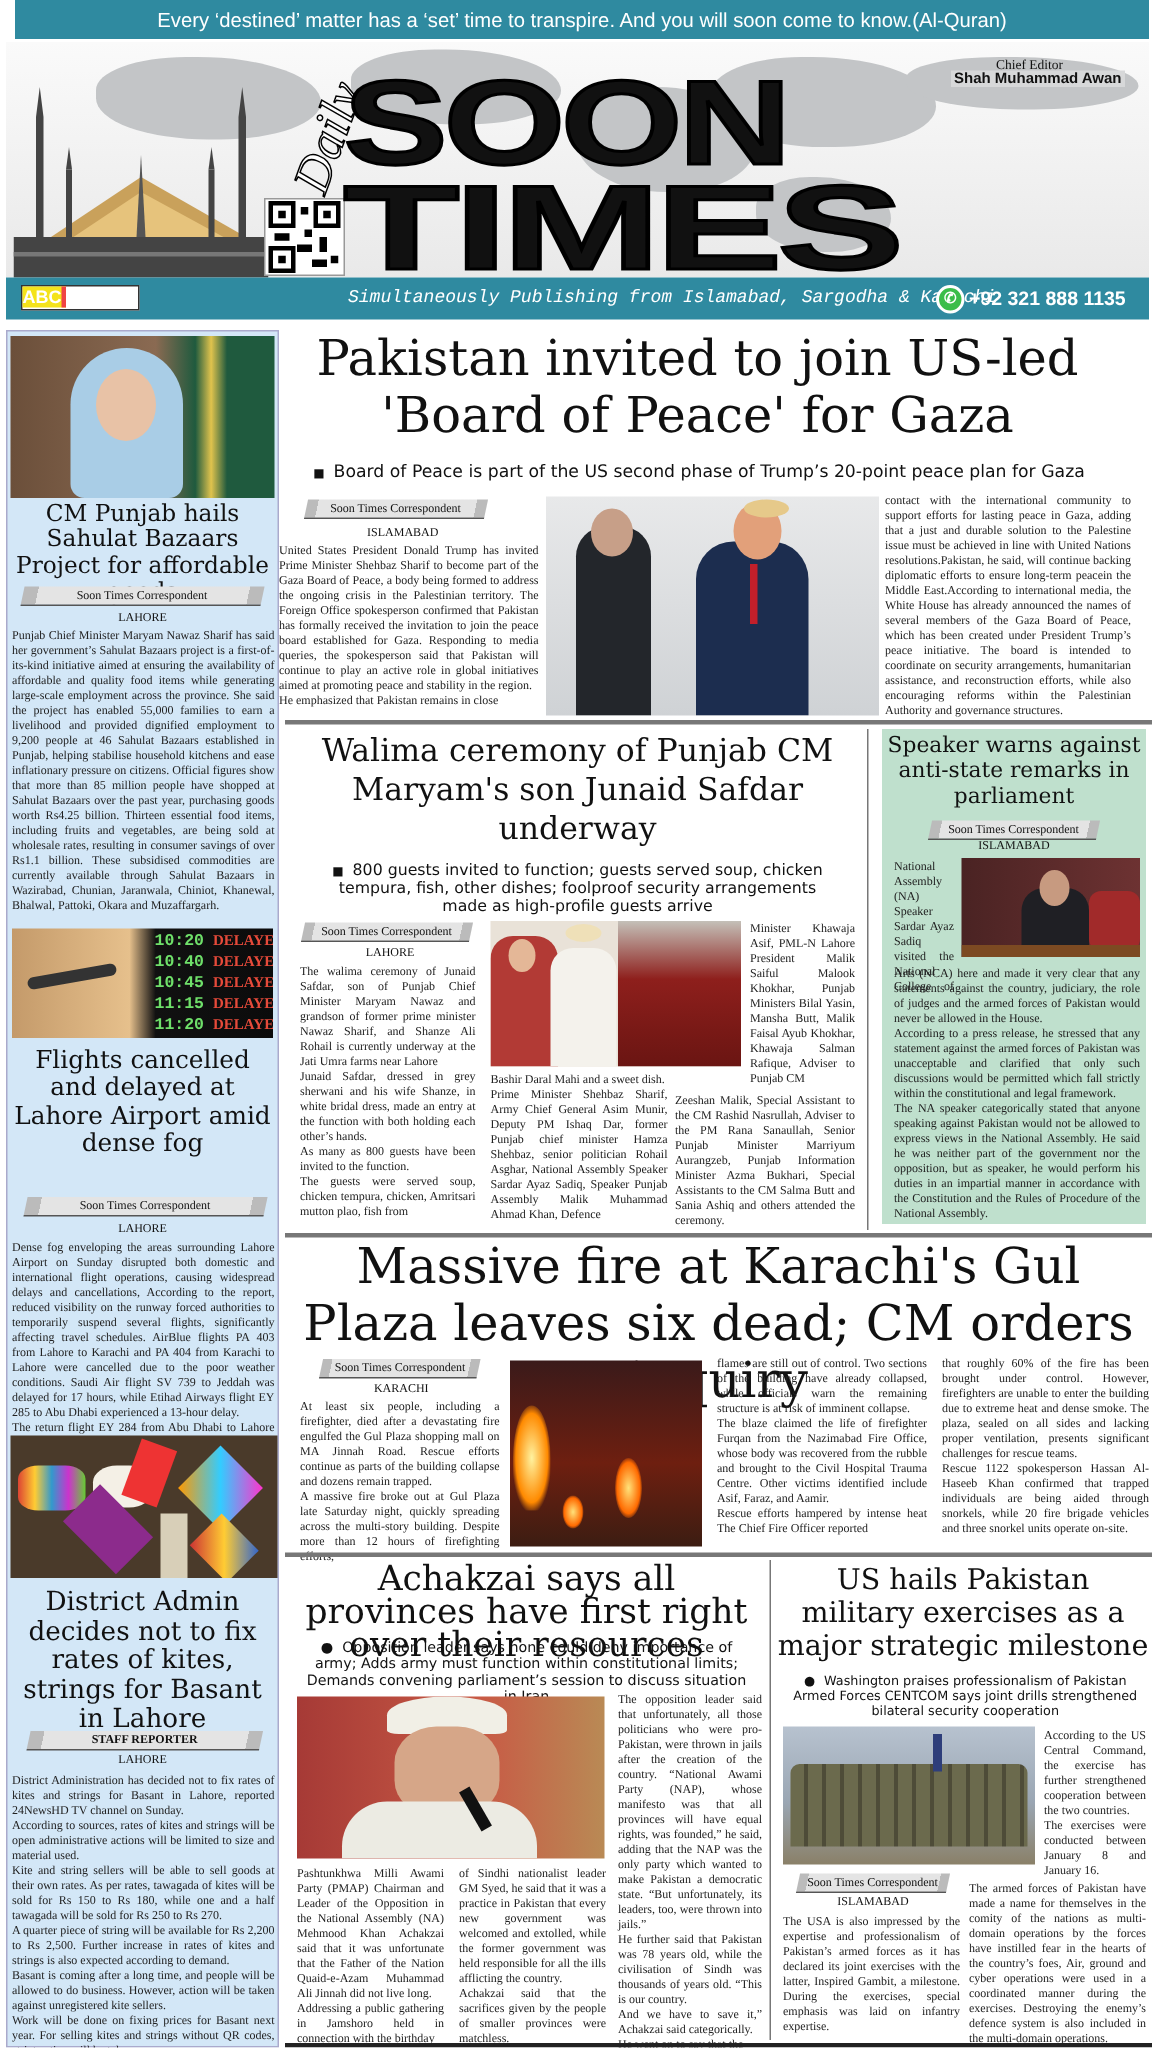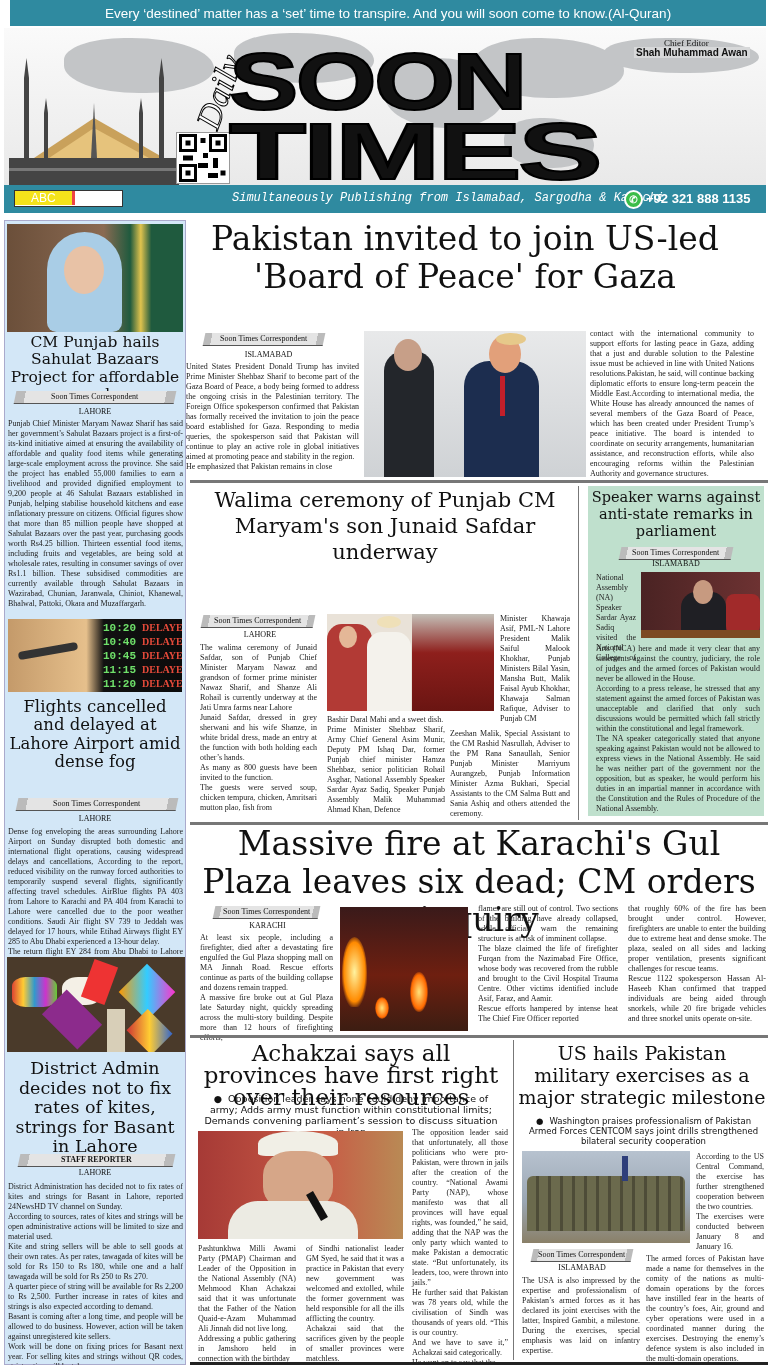--- a/index.html
+++ b/index.html
@@ -12,21 +12,21 @@
 .qr{left:172px;top:104px;width:54px;height:52px;background:#fff;border:1px solid #999}
 .daily{left:178px;top:45px;font-family:"Liberation Serif",serif;font-style:italic;font-size:34px;transform:rotate(-70deg);color:#111;-webkit-text-stroke:1px #000;color:#fff}
 .soon{left:225px;top:18px;font-family:"Liberation Sans",sans-serif;font-weight:900;font-size:80px;letter-spacing:-2px;line-height:72px;color:#111;transform:scaleX(1.3);transform-origin:left;-webkit-text-stroke:2px #000}
 .times{left:225px;top:88px;font-family:"Liberation Sans",sans-serif;font-weight:900;font-size:80px;letter-spacing:-2px;line-height:72px;color:#111;transform:scaleX(1.58);transform-origin:left;-webkit-text-stroke:2px #000}
 .editor-label{left:660px;top:10px;font-size:9px}
 .editor-name{left:630px;top:19px;font-family:"Liberation Sans",sans-serif;font-size:10px;font-weight:bold;background:#d7d8d9;padding:0 2px}
 .datebox{left:621px;top:40px;width:138px;height:111px;border:1px solid #444;border-radius:7px;background:#fff;text-align:center;font-weight:bold;font-size:13px;line-height:15.5px;padding-top:5px}
 .url{display:inline-block;margin-top:3px;background:#2b2b2b;color:#fff;font-family:"Liberation Sans",sans-serif;font-size:11px;line-height:15px;padding:0 6px;border-radius:8px;font-weight:normal}
 .subbar{left:4px;top:185px;width:762px;height:28px;background:#2f8aa0;color:#fff}
 .abc{position:absolute;left:10px;top:5px;height:17px;background:#fff;border:1px solid #333;font-family:"Liberation Sans",sans-serif;font-size:12px;line-height:15px;padding-right:3px}
-.abc b{background:#f4e31b;padding:0 16px;font-weight:normal;border-right:3px solid #ef4444}
+.abc b{background:#f4e31b;padding:0 0;font-weight:bold;border-right:3px solid #ef4444}
 .subtag{position:absolute;left:228px;top:6px;font-family:Liberation Mono, monospace;font-style:italic;font-size:12px}
 .phone{position:absolute;left:620px;top:4px;font-family:"Liberation Sans",sans-serif;font-size:13px;font-weight:bold;line-height:20px}
 .wa{display:inline-block;width:19px;height:19px;border-radius:50%;background:#3bbd4a;border:2px solid #fff;vertical-align:middle;margin-right:3px;font-size:10px;line-height:15px;text-align:center}
 .leftcol{left:4px;top:220px;width:182px;height:1145px;background:#d3e7f7;border:1px solid #aac}
 .photo{position:absolute;overflow:hidden}
 h2{font-family:"DejaVu Serif",serif;font-weight:normal;text-align:center;line-height:1.12}
 .byline{position:relative;margin:0 auto;background:linear-gradient(90deg,#bbb 0,#bbb 6%,#e4e4e4 6%,#e4e4e4 94%,#bbb 94%);font-size:8px;text-align:center;line-height:12px;border-bottom:1px solid #555;transform:skewX(-12deg)}
 .byline span{display:inline-block;transform:skewX(12deg)}
 .dateline{font-size:8px;text-align:center;line-height:12px}
 .body{font-size:8px;line-height:10px;text-align:justify;color:#222}
@@ -139,38 +139,40 @@
   <div class="body" style="position:absolute;left:3px;top:961px;width:175px;white-space:pre-line">District Administration has decided not to fix rates of kites and strings for Basant in Lahore, reported 24NewsHD TV channel on Sunday.
 According to sources, rates of kites and strings will be open administrative actions will be limited to size and material used.
 Kite and string sellers will be able to sell goods at their own rates. As per rates, tawagada of kites will be sold for Rs 150 to Rs 180, while one and a half tawagada will be sold for Rs 250 to Rs 270.
 A quarter piece of string will be available for Rs 2,200 to Rs 2,500. Further increase in rates of kites and strings is also expected according to demand.
 Basant is coming after a long time, and people will be allowed to do business. However, action will be taken against unregistered kite sellers.
 Work will be done on fixing prices for Basant next year. For selling kites and strings without QR codes, strict action will be taken.</div>
 </div>
 
 <div class="abs" style="left:176px;top:218px;width:578px;height:262px">
   <h2 style="position:absolute;left:0;top:2px;width:578px;font-size:33px;line-height:38px">Pakistan invited to join US-led 'Board of Peace' for Gaza</h2>
+  <div class="kicker bullet" style="position:absolute;left:30px;top:90px;width:520px;font-size:11.5px">Board of Peace is part of the US second phase of Trump’s 20-point peace plan for Gaza</div>
   <div class="byline" style="position:absolute;left:28px;top:115px;width:120px"><span>Soon Times Correspondent</span></div>
   <div class="dateline" style="position:absolute;left:10px;top:131px;width:165px">ISLAMABAD</div>
   <div class="body" style="position:absolute;left:10px;top:144px;width:173px;white-space:pre-line"> United States President Donald Trump has invited Prime Minister Shehbaz Sharif to become part of the Gaza Board of Peace, a body being formed to address the ongoing crisis in the Palestinian territory. The Foreign Office spokesperson confirmed that Pakistan has formally received the invitation to join the peace board established for Gaza. Responding to media queries, the spokesperson said that Pakistan will continue to play an active role in global initiatives aimed at promoting peace and stability in the region.
 He emphasized that Pakistan remains in close</div>
   <div class="photo" style="left:188px;top:113px;width:222px;height:146px;background:linear-gradient(180deg,#e8e9ea,#cfd2d5)">
     <div style="position:absolute;left:20px;top:20px;width:50px;height:126px;background:#23262b;border-radius:20px 20px 0 0"></div>
     <div style="position:absolute;left:30px;top:8px;width:28px;height:32px;border-radius:50%;background:#c79f88"></div>
     <div style="position:absolute;left:100px;top:30px;width:75px;height:116px;background:#1c2d4f;border-radius:25px 25px 0 0"></div>
     <div style="position:absolute;left:125px;top:4px;width:32px;height:38px;border-radius:50%;background:#e2a07a"></div>
     <div style="position:absolute;left:132px;top:2px;width:30px;height:12px;border-radius:50%;background:#e6c98a"></div>
     <div style="position:absolute;left:136px;top:45px;width:5px;height:40px;background:#c21f2a"></div>
   </div>
   <div class="body" style="position:absolute;left:414px;top:111px;width:164px;white-space:pre-line">contact with the international community to support efforts for lasting peace in Gaza, adding that a just and durable solution to the Palestine issue must be achieved in line with United Nations resolutions.Pakistan, he said, will continue backing diplomatic efforts to ensure long-term peacein the Middle East.According to international media, the White House has already announced the names of several members of the Gaza Board of Peace, which has been created under President Trump’s peace initiative. The board is intended to coordinate on security arrangements, humanitarian assistance, and reconstruction efforts, while also encouraging reforms within the Palestinian Authority and governance structures.</div>
 </div>
 <div class="rule" style="left:190px;top:480px;width:578px;height:3px"></div>
 
 <div class="abs" style="left:190px;top:483px;width:388px;height:340px">
   <h2 style="position:absolute;left:10px;top:4px;width:370px;font-size:21px;line-height:26px">Walima ceremony of Punjab CM Maryam's son Junaid Safdar underway</h2>
+  <div class="kicker bullet" style="position:absolute;left:20px;top:91px;width:350px;font-size:10.5px">800 guests invited to function; guests served soup, chicken tempura, fish, other dishes; foolproof security arrangements made as high-profile guests arrive</div>
   <div class="byline" style="position:absolute;left:12px;top:132px;width:112px"><span>Soon Times Correspondent</span></div>
   <div class="dateline" style="position:absolute;left:10px;top:146px;width:120px">LAHORE</div>
   <div class="body" style="position:absolute;left:10px;top:160px;width:117px;white-space:pre-line">The walima ceremony of Junaid Safdar, son of Punjab Chief Minister Maryam Nawaz and grandson of former prime minister Nawaz Sharif, and Shanze Ali Rohail is currently underway at the Jati Umra farms near Lahore
 Junaid Safdar, dressed in grey sherwani and his wife Shanze, in white bridal dress, made an entry at the function with both holding each other’s hands.
 As many as 800 guests have been invited to the function.
 The guests were served soup, chicken tempura, chicken, Amritsari mutton plao, fish from</div>
   <div class="photo" style="left:137px;top:131px;width:167px;height:97px;background:#e9e2d8">
     <div style="position:absolute;left:0;top:10px;width:45px;height:87px;background:#b23a35;border-radius:15px 15px 0 0"></div>
     <div style="position:absolute;left:12px;top:12px;width:18px;height:22px;border-radius:50%;background:#e4b797"></div>
     <div style="position:absolute;left:40px;top:18px;width:44px;height:79px;background:#f4f2ec;border-radius:15px 15px 0 0"></div>

